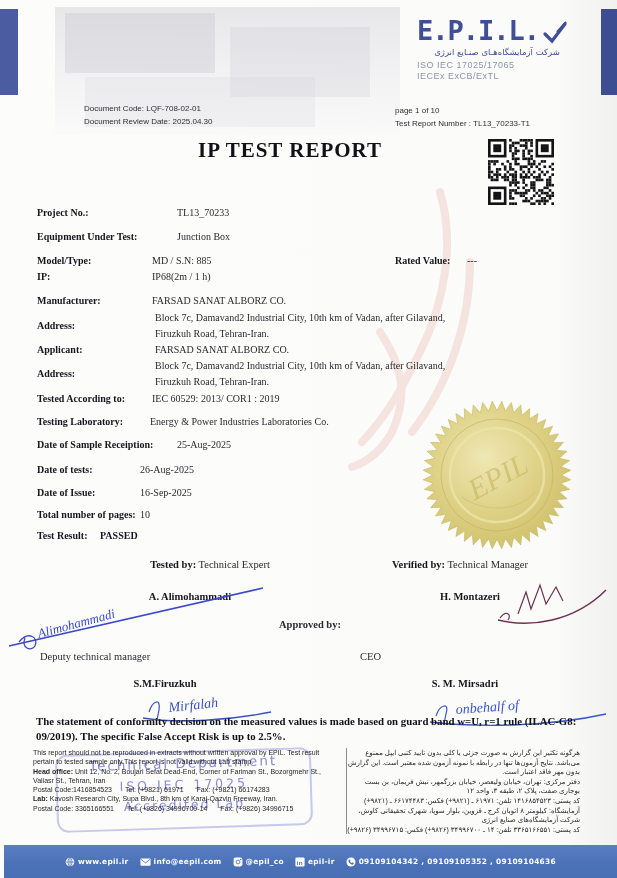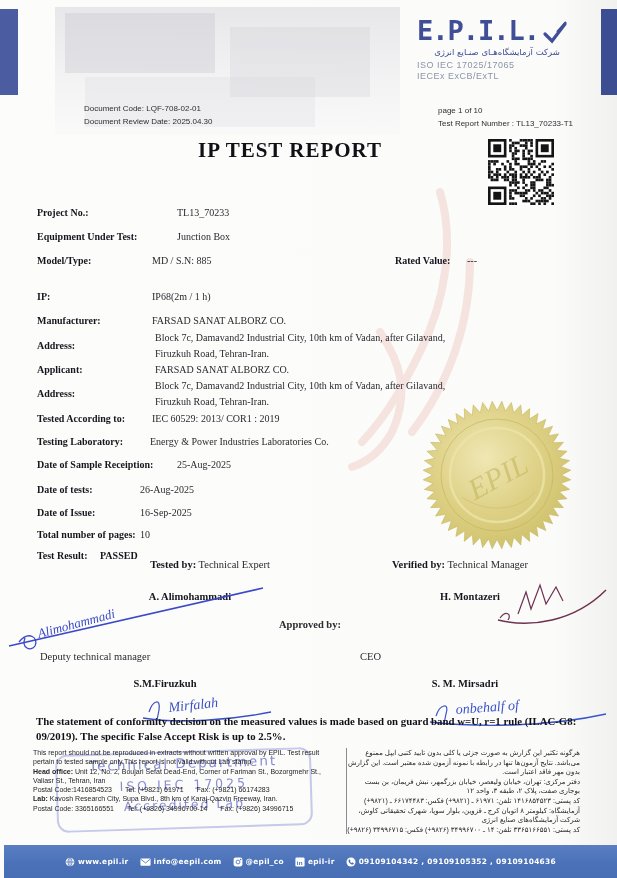--- a/index.html
+++ b/index.html
@@ -27,21 +27,21 @@
               margin-top:1px; letter-spacing:0; text-align:center; width:160px; }
   .logo-iso { font-family:"Liberation Sans", sans-serif; font-size:9px; color:#8b94a9;
               letter-spacing:.5px; margin-top:3px; }
   .logo-iecex { font-family:"Liberation Sans", sans-serif; font-size:9px; color:#8b94a9;
               letter-spacing:.5px; margin-top:1px; }
 
   
   .meta-left  { position:absolute; left:60px;  top:102px; font-family:"Liberation Sans", sans-serif;
                 font-size:8px; color:#2e2e33; line-height:13px;margin-left:24px; }
   .meta-right { position:absolute; left:395px; top:104px; font-family:"Liberation Sans", sans-serif;
-                font-size:8px; color:#2e2e33; line-height:13px;margin-left:43px; }
+                font-size:8px; color:#2e2e33; line-height:13px; }
 
   .title { position:absolute; left:0; top:138px; width:580px; text-align:center;
            font-size:21px; font-weight:bold; letter-spacing:1px; color:#101016; }
 
   .qr { position:absolute; left:488px; top:139px; width:66px; height:66px; }
 
   
   .wm-center { position:absolute; left:320px; top:180px; }
   .seal { position:absolute; left:422px; top:400px; }
 
@@ -380,21 +380,21 @@
 
   <div class="fields">
     <div class="frow" style="--lw:140px; margin-bottom:8px">
       <span class="flabel">Project  No.:</span>
       <span class="fvalue">TL13_70233</span>
     </div>
     <div class="frow" style="--lw:140px; margin-bottom:8px">
       <span class="flabel">Equipment Under Test:</span>
       <span class="fvalue">Junction Box</span>
     </div>
-    <div class="frow" style="--lw:115px; margin-bottom:20px">
+    <div class="frow" style="--lw:115px; margin-bottom:0">
       <span class="flabel">Model/Type:</span>
       <span class="fvalue">MD /  S.N: 885</span>
       <span class="extra">
         <span class="flabel">Rated Value:</span>
         <span class="fvalue">---</span>
       </span>
     </div>
     <div class="frow" style="--lw:115px; margin-bottom:8px">
       <span class="flabel">IP:</span>
       <span class="fvalue">IP68(2m / 1 h)</span>

